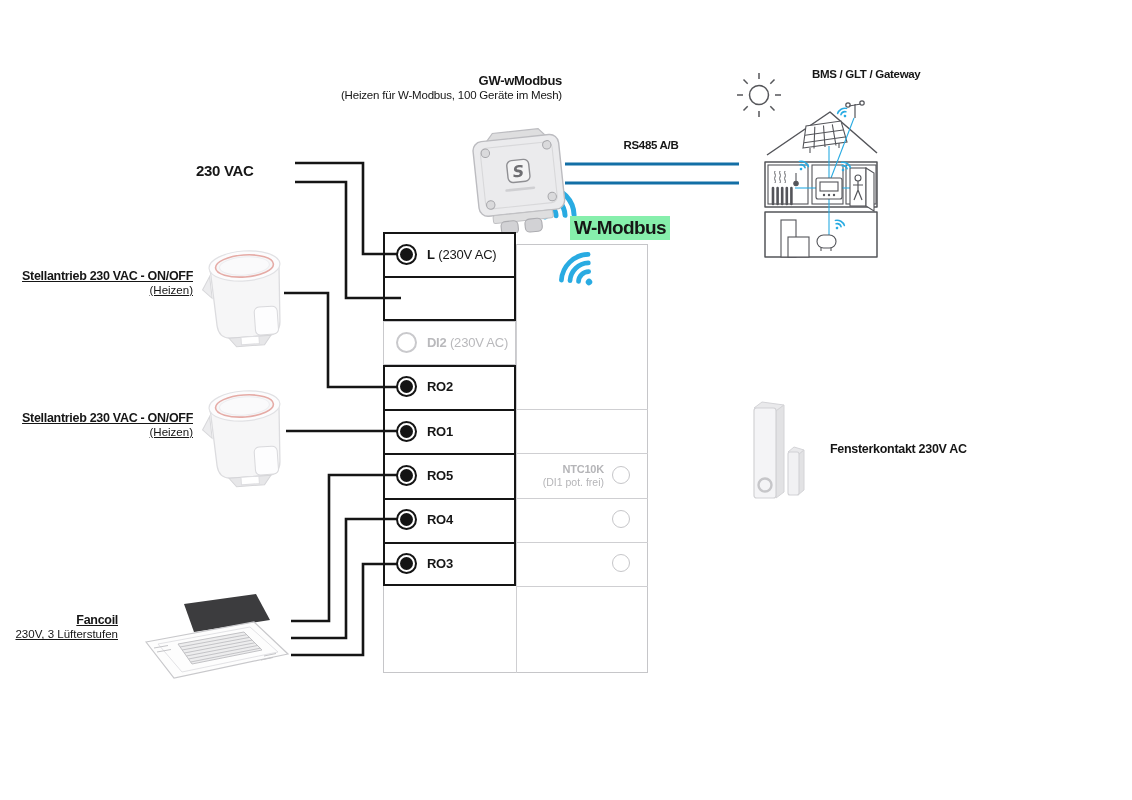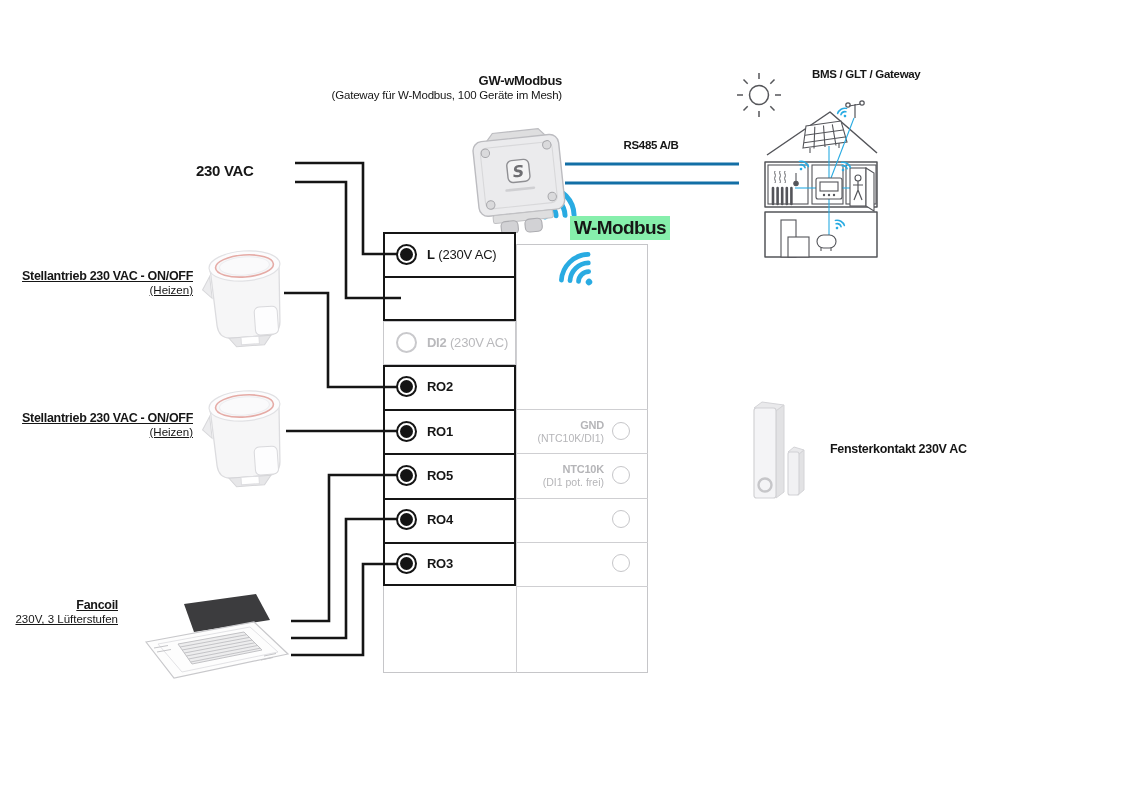--- a/index.html
+++ b/index.html
@@ -77,21 +77,21 @@
     </g>
 
     <g stroke="#29abe2" stroke-width="5" stroke-linecap="round" fill="none">
       <use href="#wifi3" transform="translate(545,216) rotate(46)"></use>
       <use href="#wifi3" transform="translate(589,282) rotate(-44) scale(0.95)"></use>
     </g>
   </svg>
 
   <div class="hdr">
     <div class="t1">GW-wModbus</div>
-    <div class="t2">(Gateway für W-Modbus, 100 Geräte im Mesh)</div>
+    <div class="t2">(Heizen für W-Modbus, 100 Geräte im Mesh)</div>
   </div>
 
   <svg class="abs" style="left:462px;top:118px;" width="115" height="115" viewBox="0 0 115 115">
     <g transform="translate(6,4) rotate(-6,50,55)">
       <path d="M22,17 l7,-8 h46 l7,8 Z" fill="#dededf" stroke="#bcbcc0" stroke-width="1.2"></path>
       <rect x="8" y="16" width="86" height="75" rx="9" fill="#ebebed" stroke="#bcbcc0" stroke-width="1.4"></rect>
       <rect x="15" y="23" width="72" height="61" rx="6" fill="none" stroke="#d8d8da" stroke-width="1.1"></rect>
       <g fill="#dadadc" stroke="#a6a6aa" stroke-width="1">
         <circle cx="20" cy="28" r="4.2"></circle>
           <circle cx="82" cy="26" r="4.2"></circle>
@@ -115,21 +115,21 @@
   <div class="abs b" style="left:196px;top:162px;font-size:15px;">230 VAC</div>
 
   <div class="devlab right" style="left:0;top:269px;width:193px;">
     <div class="l1">Stellantrieb 230 VAC - ON/OFF</div>
     <div class="l2">(Heizen)</div>
   </div>
   <div class="devlab right" style="left:0;top:411px;width:193px;">
     <div class="l1">Stellantrieb 230 VAC - ON/OFF</div>
     <div class="l2">(Heizen)</div>
   </div>
-  <div class="devlab right" style="left:0;top:598px;width:118px;">
+  <div class="devlab right" style="left:0;top:613px;width:118px;">
     <div class="l1">Fancoil</div>
     <div class="l2">230V, 3 Lüfterstufen</div>
   </div>
   <div class="abs b" style="left:830px;top:442px;font-size:12.5px;">Fensterkontakt 230V AC</div>
   <div class="abs b" style="left:792px;top:68px;font-size:11.5px;margin-left:20px;">BMS / GLT / Gateway</div>
 
   <svg class="abs" style="left:200px;top:240px;" width="95" height="112" viewBox="0 0 95 112">
     <g transform="rotate(-4,45,55)">
       <path d="M11,34 L3,47 L12,56 Z" fill="#ececee" stroke="#d8d8db"></path>
       <path d="M12,27 L15,84 q1,12 12,13 L66,97 q11,-1 12,-13 L81,27 Z" fill="#f6f6f7" stroke="#dcdcdf" stroke-width="1.3"></path>
@@ -323,25 +323,20 @@
     </div>
     <div class="lrow" style="top:265.5px;">
       <span class="term"></span>
       <span class="lab"><span class="nm">RO4</span></span>
     </div>
     <div class="lrow" style="top:309.75px;">
       <span class="term"></span>
       <span class="lab"><span class="nm">RO3</span></span>
     </div>
 
-    <div class="rrow" style="top:177px;">
-      <span class="rlab"><span class="nm">GND</span><br>
-      <span class="sx">(NTC10K/DI1)</span></span>
-      <span class="rcirc"></span>
-    </div>
     <div class="rrow" style="top:221.25px;">
       <span class="rlab"><span class="nm">NTC10K</span><br>
       <span class="sx">(DI1 pot. frei)</span></span>
       <span class="rcirc"></span>
     </div>
     <div class="rrow" style="top:265.5px;">
       <span class="rcirc"></span>
     </div>
     <div class="rrow" style="top:309.75px;">
       <span class="rcirc"></span>

